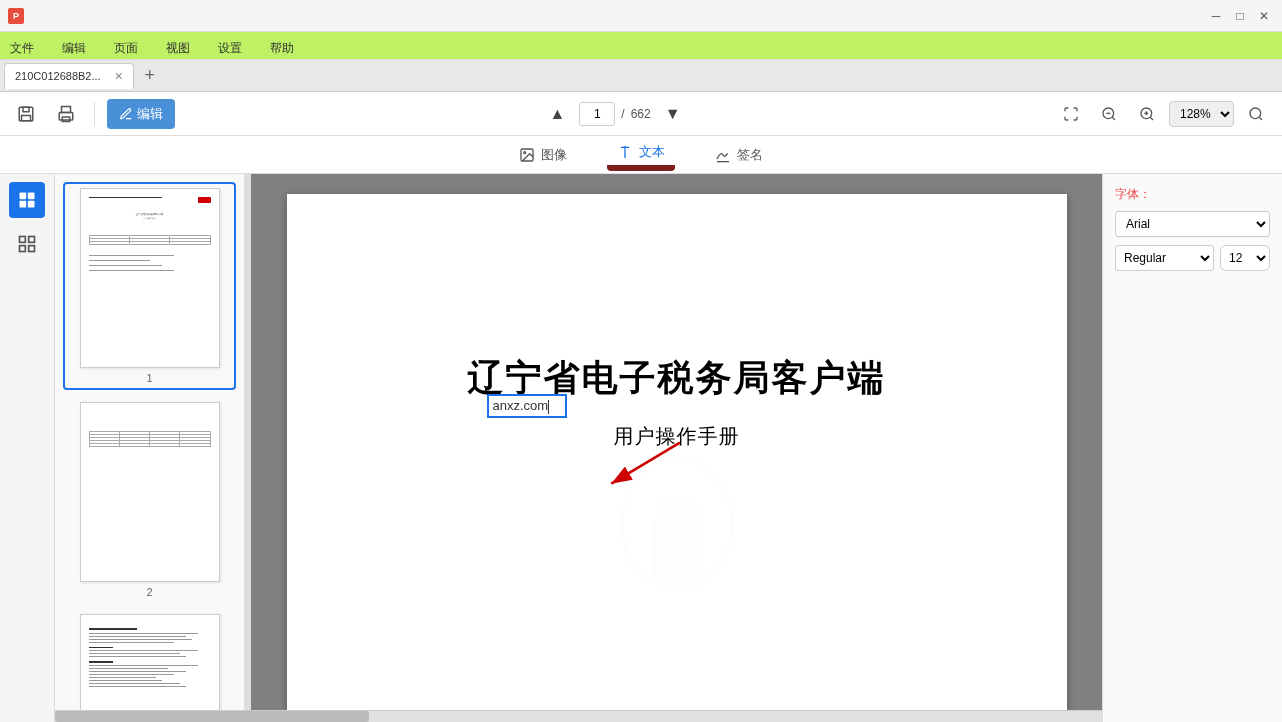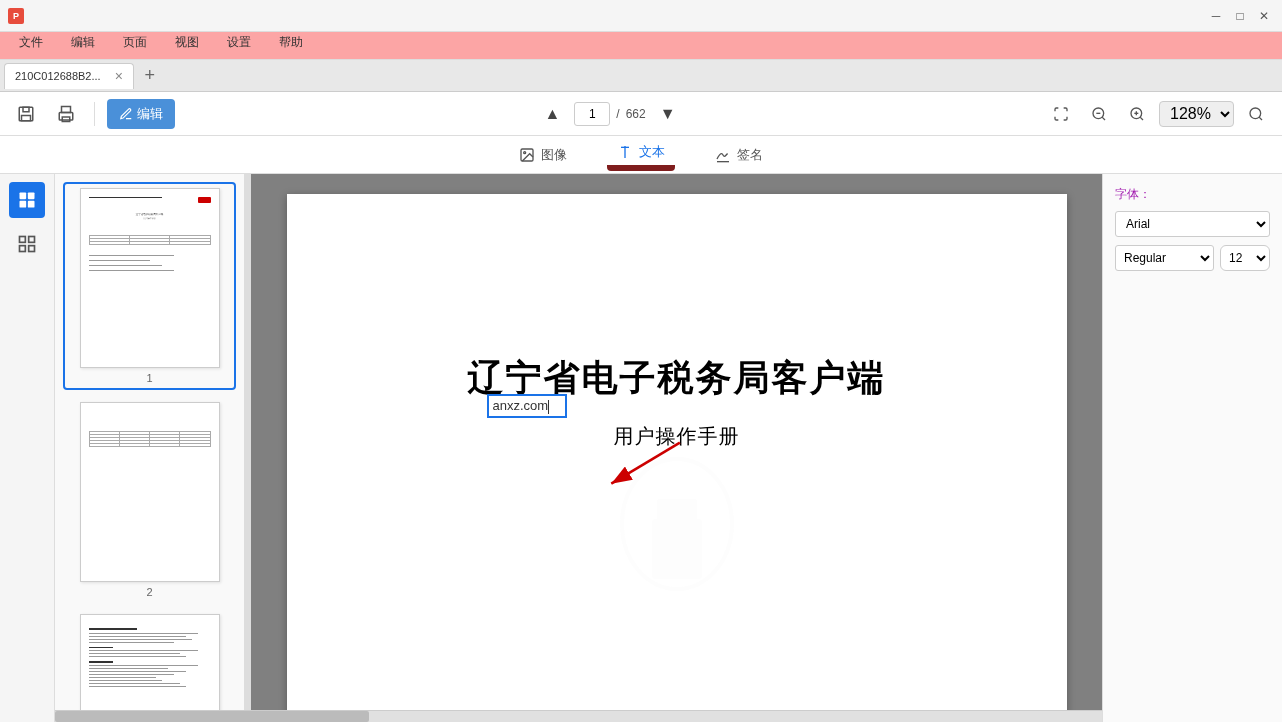--- a/index.html
+++ b/index.html
@@ -15,25 +15,25 @@
       border-bottom: 1px solid #ddd;
       justify-content: space-between;
     }
     .titlebar-left { display: flex; align-items: center; gap: 8px; font-size: 12px; color: #333; }
     .titlebar-icon { width: 16px; height: 16px; background: #e74c3c; border-radius: 2px; display: flex; align-items: center; justify-content: center; color: white; font-size: 9px; font-weight: bold; }
     .titlebar-controls { display: flex; gap: 4px; }
     .titlebar-btn { width: 20px; height: 20px; border: none; background: transparent; cursor: pointer; display: flex; align-items: center; justify-content: center; font-size: 12px; color: #555; }
 
     
     .menubar {
-      background: #fca5a5;
+      background: #bef264;
       height: 28px;
       display: flex;
-      align-items: flex-start;
-      padding: 0 13px;
+      align-items: flex-end;
+      padding: 0 4px;
       border-bottom: 1px solid #ddd;
       gap: 16px;
     }
     .menubar-item { font-size: 12px; color: #333; cursor: pointer; padding: 2px 6px; border-radius: 3px; }
 
     
     .tabbar {
       background: #e8e8e8;
       height: 32px;
       display: flex;
@@ -90,21 +90,21 @@
     }
     .toolbar-sep { width: 1px; height: 24px; background: #ddd; margin: 0 4px; }
     .toolbar-center { flex: 1; display: flex; align-items: center; justify-content: center; gap: 8px; }
     .page-nav { display: flex; align-items: center; gap: 6px; }
     .page-input { width: 36px; height: 24px; border: 1px solid #ccc; text-align: center; font-size: 12px; border-radius: 3px; }
     .toolbar-right { display: flex; align-items: center; gap: 6px; }
     .zoom-select {
       border: 1px solid #ccc;
       border-radius: 4px;
       padding: 2px 6px;
-      font-size: 16px;
+      font-size: 12px;
       cursor: pointer;
       height: 26px;
     }
 
     
     .subtoolbar {
       background: white;
       height: 38px;
       display: flex;
       align-items: center;
@@ -198,21 +198,21 @@
       align-items: center;
     }
 
     
     .right-panel {
       width: 180px;
       background: #fafafa;
       border-left: 1px solid #ddd;
       padding: 12px;
     }
-    .right-panel-label { font-size: 12px; color: #a21caf; margin-bottom: 8px; }
+    .right-panel-label { font-size: 12px; color: #ef4444; margin-bottom: 8px; }
     .font-select {
       width: 100%;
       border: 1px solid #ccc;
       border-radius: 3px;
       padding: 3px 6px;
       font-size: 12px;
       margin-bottom: 8px;
       background: white;
       cursor: pointer;
       height: 26px;

